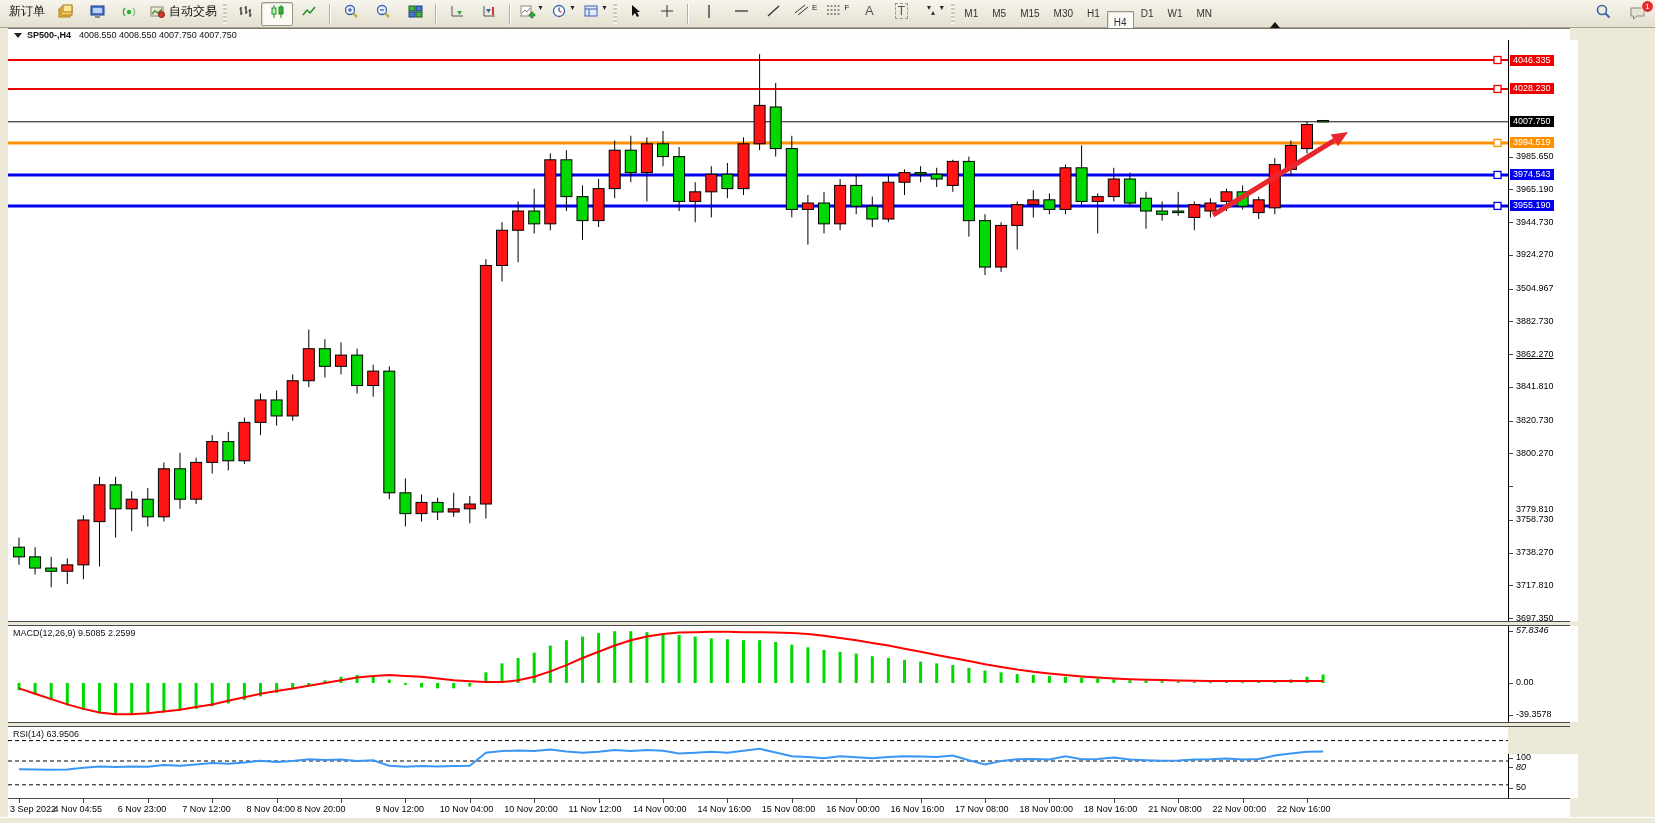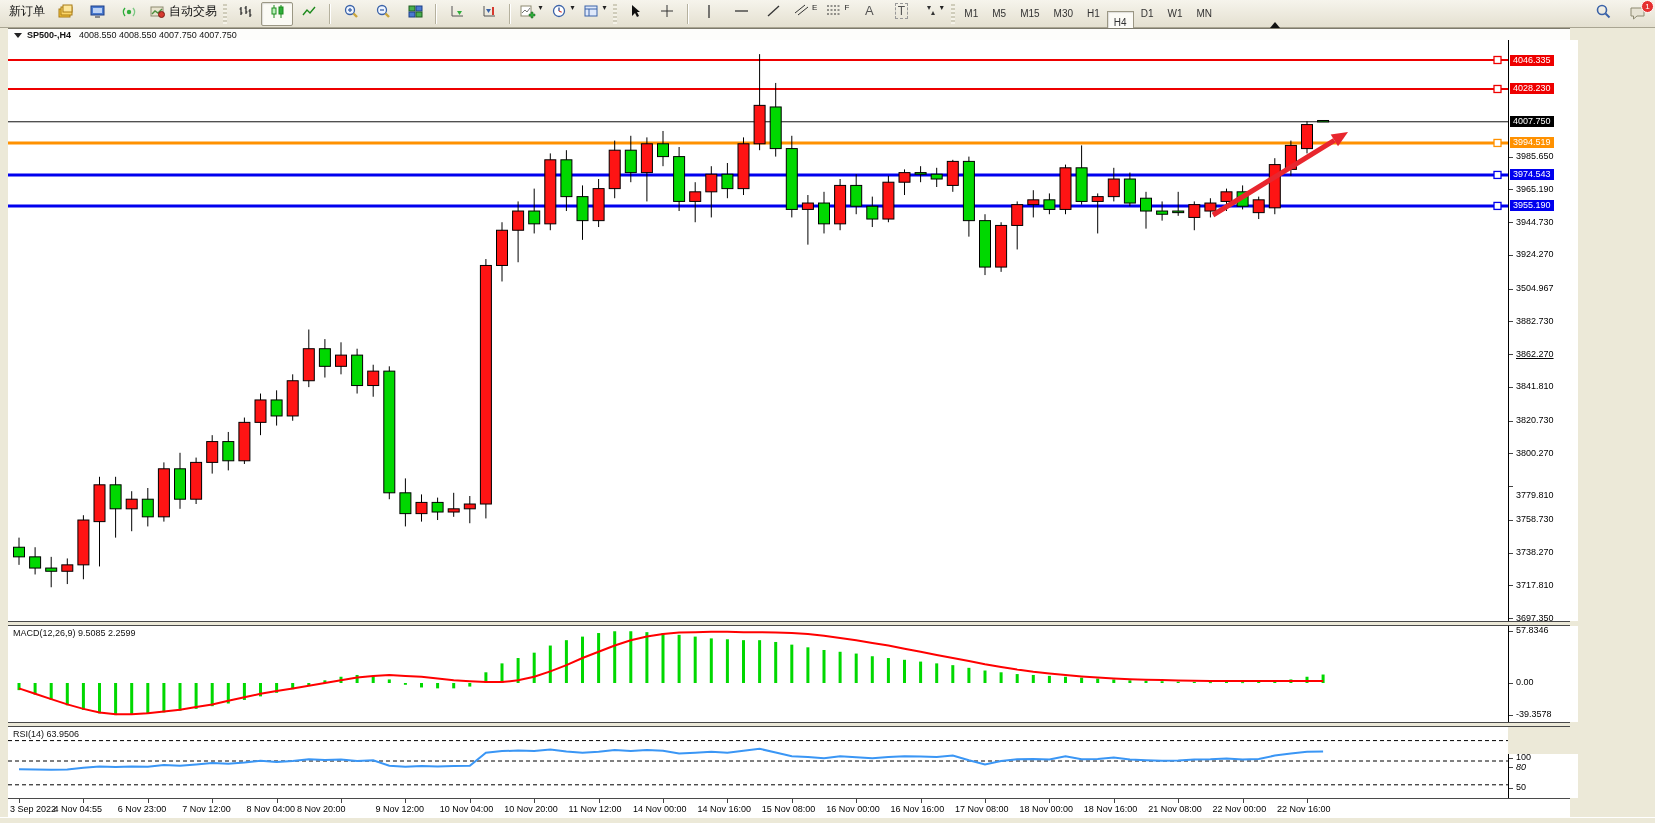--- a/index.html
+++ b/index.html
@@ -507,21 +507,21 @@
         <div class="ticklbl" style="top: 275.932px;">3882.730</div>
         <div class="tick" style="top: 314.188px;"></div>
         <div class="ticklbl" style="top: 308.688px; text-decoration: underline;">3862.270</div>
         <div class="tick" style="top: 346.945px;"></div>
         <div class="ticklbl" style="top: 341.445px;">3841.810</div>
         <div class="tick" style="top: 380.694px;"></div>
         <div class="ticklbl" style="top: 375.194px;">3820.730</div>
         <div class="tick" style="top: 413.45px;"></div>
         <div class="ticklbl" style="top: 407.95px;">3800.270</div>
         <div class="tick" style="top: 446.207px;"></div>
-        <div class="ticklbl" style="top: 450px; text-align: right;">3779.810</div>
+        <div class="ticklbl" style="top: 464px; text-align: right;">3779.810</div>
         <div class="tick" style="top: 479.956px;"></div>
         <div class="ticklbl" style="top: 474.456px;">3758.730</div>
         <div class="tick" style="top: 512.712px;"></div>
         <div class="ticklbl" style="top: 507.212px;">3738.270</div>
         <div class="tick" style="top: 545.469px;"></div>
         <div class="ticklbl" style="top: 539.969px;">3717.810</div>
         <div class="tick" style="top: 578.225px;"></div>
         <div class="ticklbl" style="top: 572.725px;">3697.350</div>
         <div class="lvlbadge" style="top: 14.5px; background: rgb(238, 0, 0);">4046.335</div>
         <div class="lvlbadge" style="top: 43.4861px; background: rgb(238, 0, 0);">4028.230</div>
@@ -619,21 +619,21 @@
           <rect x="1265.3000000000002" y="54.76984834968778" width="3" height="2.230151650312223" fill="#00d800"></rect>
           <rect x="1281.4" y="53.431757359500445" width="3" height="3.5682426404995553" fill="#00d800"></rect>
           <rect x="1297.5" y="50.75557537912578" width="3" height="6.24442462087422" fill="#00d800"></rect>
           <rect x="1313.6000000000001" y="48.51650312221231" width="3" height="8.483496877787687" fill="#00d800"></rect>
         </g>
         <polyline points="11,62.4 27.1,67.7 43.2,73.1 59.300000000000004,78.4 75.4,82.9 91.5,86.4 107.60000000000001,88.2 123.70000000000002,88.2 139.8,87.3 155.9,85.5 172,83.8 188.10000000000002,81.1 204.20000000000002,78.4 220.3,74.8 236.40000000000003,71.3 252.50000000000003,67.7 268.6,65.0 284.70000000000005,62.4 300.8,59.7 316.90000000000003,57.0 333,54.3 349.1,51.6 365.20000000000005,49.9 381.3,49.0 397.40000000000003,49.9 413.50000000000006,50.8 429.6,52.5 445.70000000000005,54.3 461.80000000000007,55.2 477.90000000000003,56.1 494.00000000000006,56.1 510.1,54.3 526.2,50.8 542.3000000000001,45.4 558.4000000000001,39.2 574.5,32.0 590.6,25.8 606.7,19.5 622.8000000000001,14.2 638.9000000000001,10.6 655,7.9 671.1,6.6 687.2,6.2 703.3000000000001,5.7 719.4000000000001,5.7 735.5000000000001,6.2 751.6,6.2 767.7,6.6 783.8000000000001,7.0 799.9000000000001,7.9 816.0000000000001,9.7 832.1,12.0 848.2,14.2 864.3000000000001,16.9 880.4000000000001,19.5 896.5000000000001,22.7 912.6000000000001,25.8 928.7,28.9 944.8000000000001,32.0 960.9000000000001,35.1 977.0000000000001,38.3 993.1000000000001,40.9 1009.2,43.6 1025.3000000000002,45.8 1041.4,47.6 1057.5,49.1 1073.6000000000001,50.5 1089.7,51.6 1105.8000000000002,52.5 1121.9,53.2 1138,53.7 1154.1000000000001,54.1 1170.2,54.5 1186.3000000000002,54.7 1202.4,54.9 1218.5,54.9 1234.6000000000001,55.0 1250.7,55.0 1266.8000000000002,55.0 1282.9,55.0 1299,55.0 1315.1000000000001,55.0" fill="none" stroke="#ff0000" stroke-width="2"></polyline>
       </svg>
     <span class="paneltag">MACD(12,26,9) 9.5085 2.2599</span>
     <div class="axiscol" id="macd-axis" style="height:96px;">
         <div class="tick" style="top: 4.90803px;"></div>
-        <div class="ticklbl" style="top: -0.591971px;">57.8346</div>
+        <div class="ticklbl" style="top: -0.591971px; font-style: italic;">57.8346</div>
         <div class="tick" style="top: 56.5px;"></div>
         <div class="ticklbl" style="top: 51px;">0.00</div>
         <div class="tick" style="top: 88.5px;"></div>
         <div class="ticklbl" style="top: 83px;">-39.3578</div>
       </div>
     <div class="filler"></div>
   </div>
 
   <div class="splitter" style="top:722px;"></div>
 

